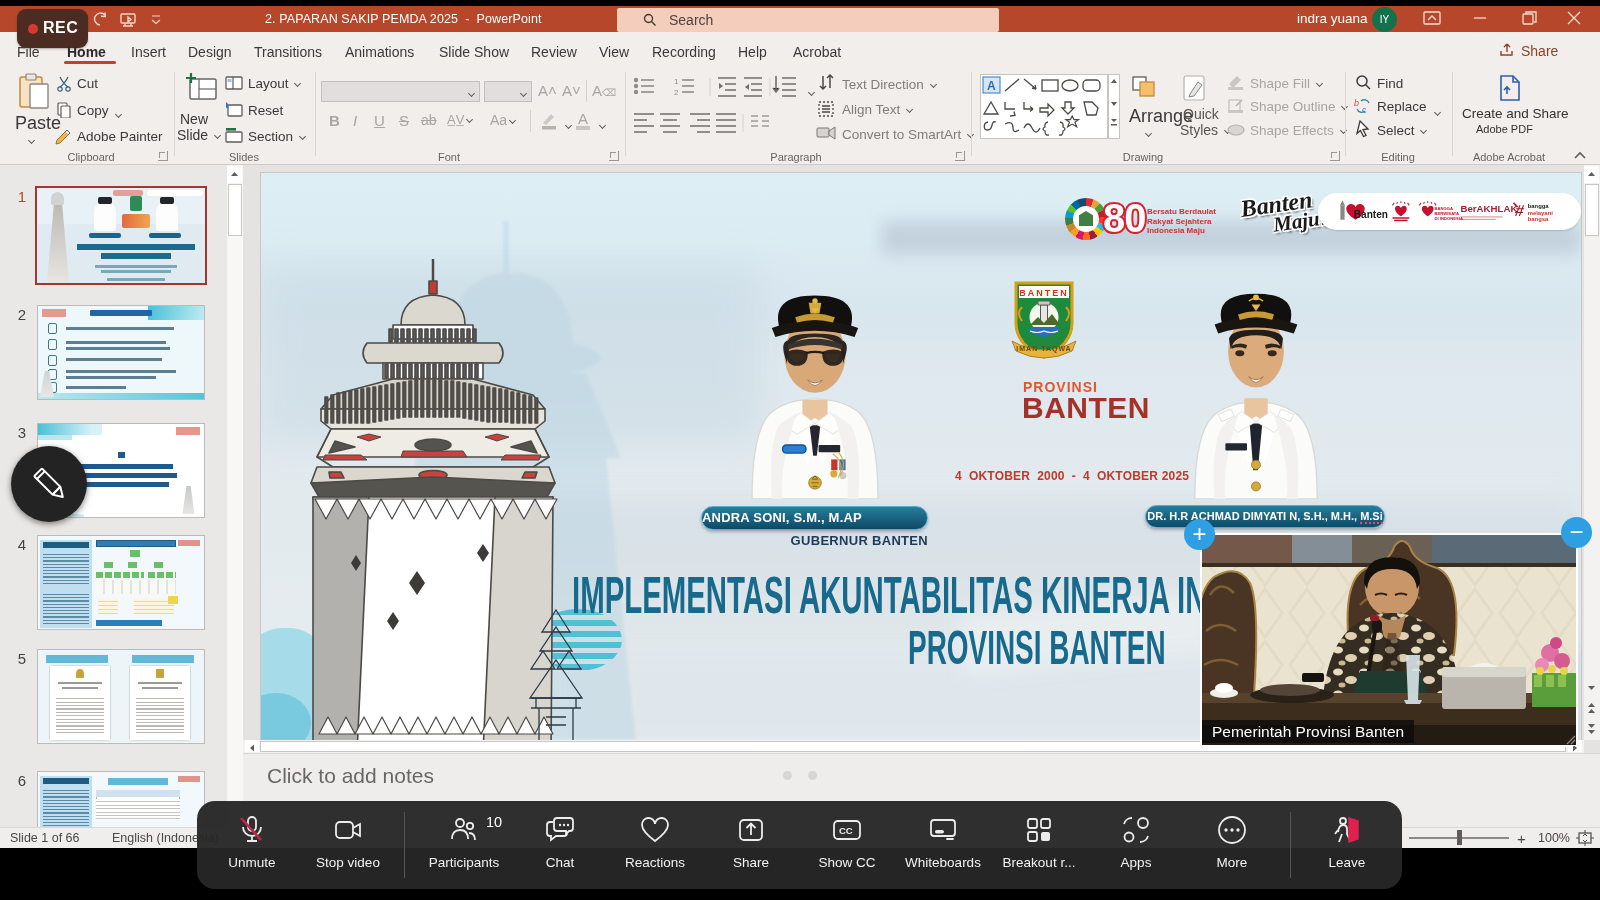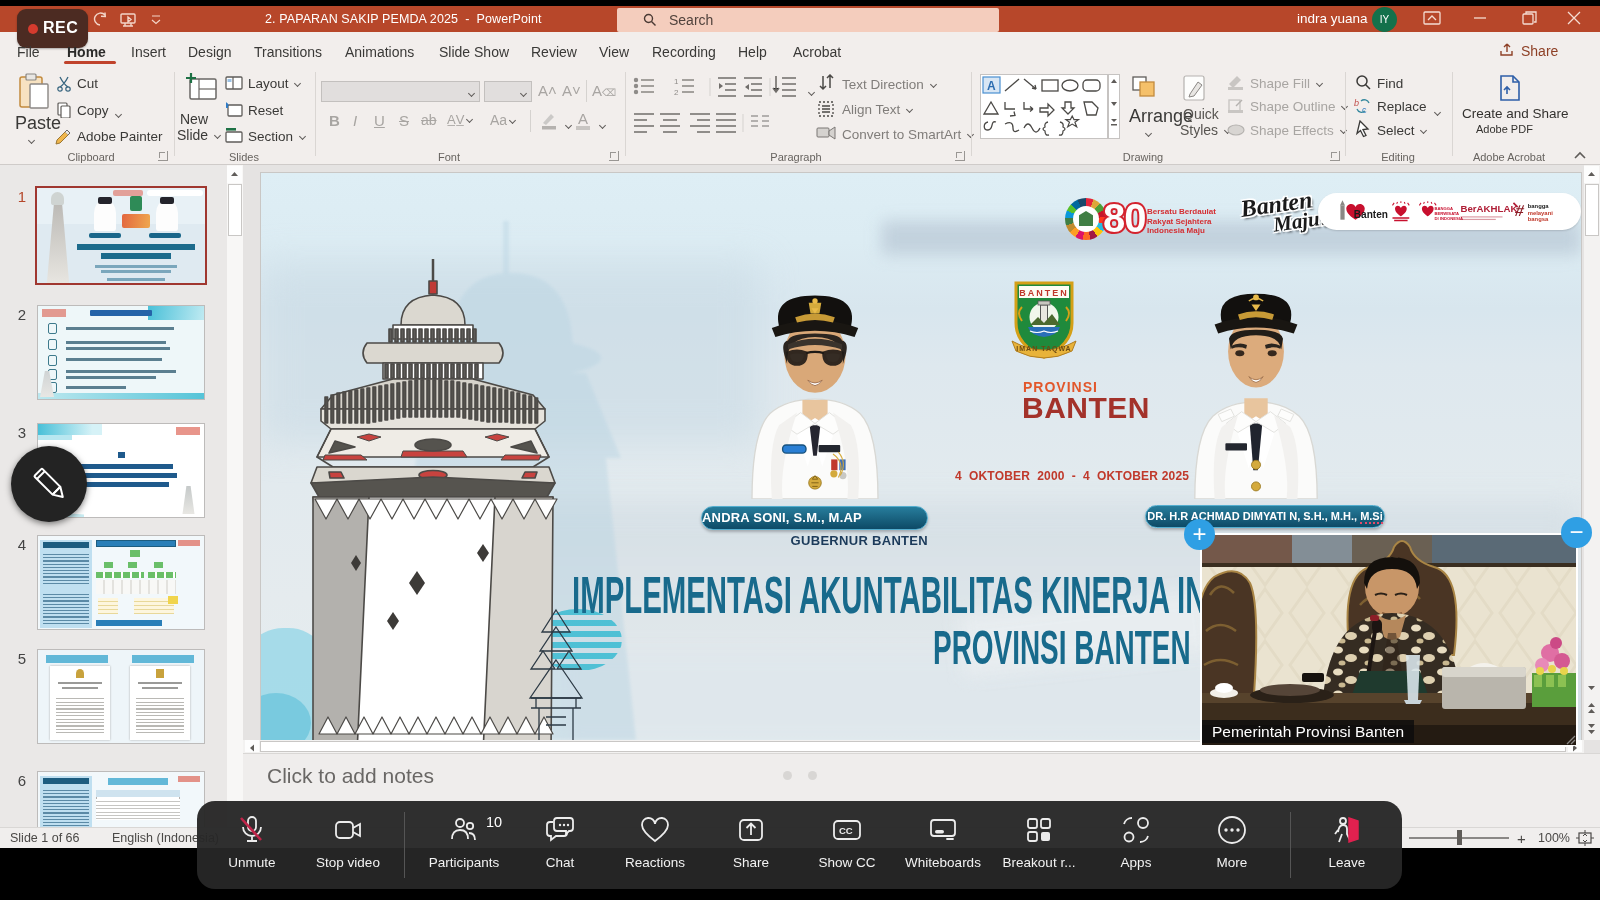--- a/index.html
+++ b/index.html
@@ -385,21 +385,21 @@
   <div style="text-align:left;line-height:21px;color:#fff;font-size:13px;font-weight:bold;letter-spacing:.2px">ANDRA SONI, S.M., M.AP</div>
  </div>
  <div style="position:absolute;left:440px;top:360px;width:227px;text-align:right;font-size:13px;font-weight:bold;color:#1b3a5a;letter-spacing:.3px">GUBERNUR BANTEN</div>
  <div style="position:absolute;left:884px;top:332px;width:240px;height:23px;border-radius:12px;background:linear-gradient(#277d9c,#0d4a66);border:1.5px solid #54aecf;box-shadow:0 2px 3px rgba(0,0,0,.25)">
   <div style="text-align:center;line-height:20px;color:#fff;font-size:11px;font-weight:bold;white-space:nowrap">DR. H.R ACHMAD DIMYATI N, S.H., M.H., <span style="border-bottom:2px dotted #e24a6c">M.Si</span></div>
  </div>
 
  <div style="position:absolute;left:311px;top:392px;width:1009px;height:56px;overflow:hidden">
   <div style="font-size:52px;font-weight:bold;color:#186a8c;white-space:nowrap;transform:scaleX(0.565);transform-origin:0 0;letter-spacing:0px">IMPLEMENTASI AKUNTABILITAS KINERJA INSTANSI PEMERINTAH</div>
  </div>
- <div style="position:absolute;left:672px;top:446px;width:264px;height:52px;overflow:hidden">
+ <div style="position:absolute;left:647px;top:446px;width:264px;height:52px;overflow:hidden">
   <div style="font-size:49px;font-weight:bold;color:#186a8c;white-space:nowrap;transform:scaleX(0.57);transform-origin:0 0">PROVINSI BANTEN</div>
  </div>
  </div>
 <div class="abs" id="vsb"></div>
 <div class="abs" id="hsb"></div>
 <div class="abs" id="notes"></div>
 <div class="abs" id="statusbar"></div>
 
 <div class="abs" style="left:92px;top:12px;width:70px;height:16px;color:#f3d5c8;font-size:14px">
 <svg width="75" height="17" viewBox="0 0 75 17" style="position:absolute;top:0;left:0">

